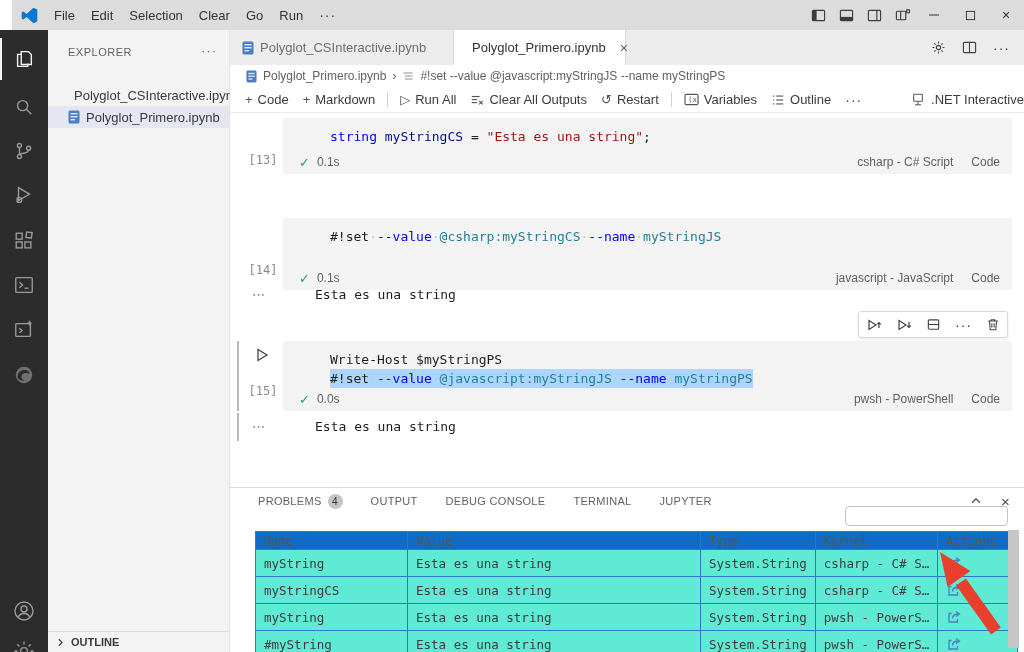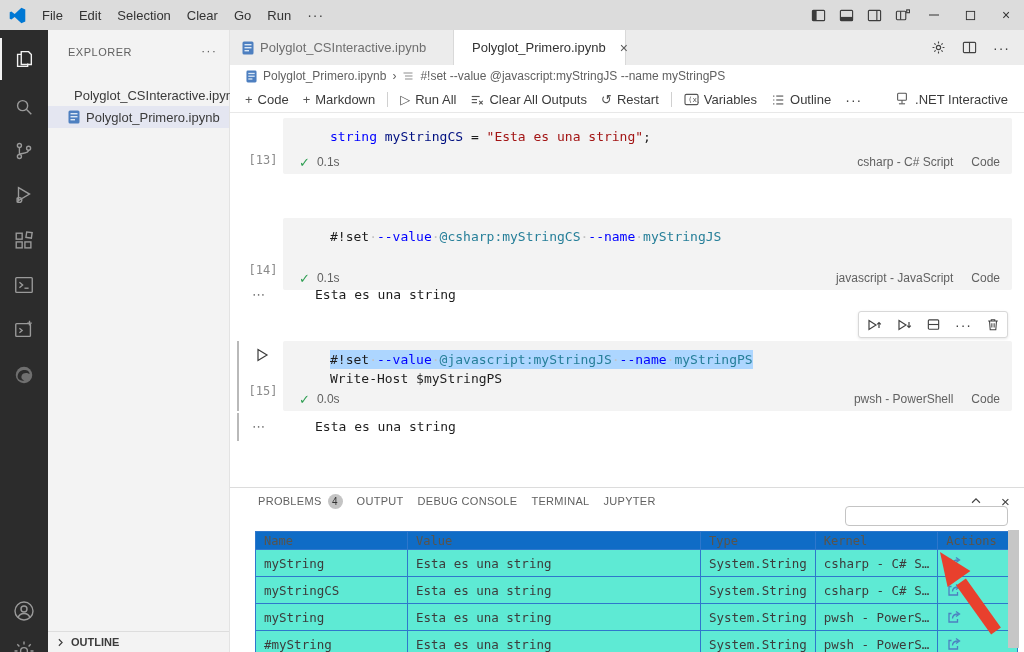--- a/index.html
+++ b/index.html
@@ -7,21 +7,21 @@
     --kw:#0000ff; --type:#267f99; --str:#a31515; --var:#001080; --check:#2e9e52;
     --header-text:#5a544a;
   }
   *{box-sizing:border-box;margin:0;padding:0}
   html,body{width:1024px;height:652px;overflow:hidden}
   body{font-family:"Liberation Sans","DejaVu Sans",sans-serif;color:#333;background:#fff}
   svg{display:block}
   .app{position:relative;width:1024px;height:652px;overflow:hidden;background:#fff}
 
   
-  .titlebar{position:absolute;top:0;left:0;right:0;height:30px;background:#dcdcdc;display:flex;align-items:center;font-size:13px;color:#333}
+  .titlebar{position:absolute;top:0;left:12px;right:0;height:30px;background:#dcdcdc;display:flex;align-items:center;font-size:13px;color:#333}
   .logo{margin:0 8px 0 9px;display:flex}
   .menu-item{padding:0 8px;height:100%;display:flex;align-items:center;cursor:default}
   .win-title{position:absolute;left:50%;transform:translateX(-50%);font-size:12.5px;white-space:nowrap;color:#383838}
   .win-right{margin-left:auto;display:flex;align-items:center;height:100%}
   .li{width:28px;height:100%;display:flex;align-items:center;justify-content:center;color:#3c3c3c}
   .wc{width:36px;height:100%;display:flex;align-items:center;justify-content:center;color:#333;font-size:14px}
 
   
   .activitybar{position:absolute;left:0;top:30px;width:48px;bottom:0;background:#2c2c2c}
   .ab-icon{position:absolute;left:0;width:48px;height:42px;display:flex;align-items:center;justify-content:center;color:#9a9a9a}
@@ -43,21 +43,21 @@
   .tab.active{background:#fff;color:#333}
   .tab-close{margin-left:8px;font-size:14px;color:#5a5a5a}
   .tab-actions{margin-left:auto;display:flex;align-items:center;gap:16px;padding-right:14px;color:#424242}
   .dots{letter-spacing:1px;font-size:14px;color:#424242}
 
   .breadcrumbs{position:absolute;top:35px;left:0;right:0;height:22px;display:flex;align-items:center;gap:6px;padding-left:16px;font-size:12px;color:#616161;background:#fff}
 
   .nbtoolbar{position:absolute;top:57px;left:0;right:0;height:26px;display:flex;align-items:center;padding-left:8px;font-size:13px;color:#3b3b3b;border-bottom:1px solid #e8e8e8;background:#fff}
   .tb-item{display:flex;align-items:center;gap:5px;padding:0 7px;height:22px;white-space:nowrap}
   .tb-sep{width:1px;height:15px;background:#d0d0d0;margin:0 5px}
-  .tb-right{margin-left:auto;display:flex;align-items:flex-start;gap:6px;padding-right:16px}
+  .tb-right{margin-left:auto;display:flex;align-items:flex-end;gap:6px;}
   .glyph{font-size:13px;color:#555}
 
   
   .nbcontent{position:absolute;top:83px;left:0;right:0;height:374px;background:#fff;overflow:hidden}
   .cell{position:absolute;left:53px;width:729px;background:#f3f3f3;border-radius:2px}
   .code-area{padding:9px 0 0 47px;font-family:"DejaVu Sans Mono","Liberation Mono",monospace;font-size:13px;line-height:19px;color:#1e1e1e}
   .code-line{white-space:pre}
   .line-sel{width:max-content;background:var(--selection)}
   .tok-kw{color:var(--kw)} .tok-type{color:var(--type)} .tok-str{color:var(--str)}
   .tok-var{color:var(--var)} .tok-plain{color:#1e1e1e} .tok-ws{color:#c3c3c3}
@@ -67,21 +67,21 @@
   .exec-label{position:absolute;left:16px;width:34px;text-align:center;font-family:"DejaVu Sans Mono",monospace;font-size:12px;color:#8a8a8a}
   .out-row{position:absolute;left:22px;display:flex;align-items:center;height:22px}
   .out-dots{width:20px;color:#7a7a7a;font-size:13px}
   .out-text{margin-left:43px;font-family:"DejaVu Sans Mono","Liberation Mono",monospace;font-size:13px;color:#1e1e1e;white-space:pre}
   .run-btn{position:absolute;left:24px;top:234px;color:#3b3b3b}
   .focus-bar{position:absolute;left:7px;width:2px;background:#b9b9b9}
   .hover-toolbar{position:absolute;top:198px;left:628px;width:150px;height:27px;background:#fff;border:1px solid #d8d8d8;border-radius:3px;display:flex;align-items:center;justify-content:space-around;color:#424242;box-shadow:0 1px 3px rgba(0,0,0,.10)}
 
   
   .panel{position:absolute;left:0;top:457px;right:0;bottom:0;background:#fff;border-top:1px solid #dcdcdc}
-  .panel-tabs{position:absolute;top:0;left:0;right:0;height:26px;display:flex;align-items:center;gap:14px;padding-left:28px;font-size:11px;color:#616161;letter-spacing:.3px}
+  .panel-tabs{position:absolute;top:0;left:0;right:0;height:26px;display:flex;align-items:center;gap:28px;padding-left:28px;font-size:11px;color:#616161;letter-spacing:.3px}
   .ptab{display:flex;align-items:center;gap:6px;height:100%}
   .ptab.active{color:#424242;box-shadow:inset 0 -1px 0 #424242}
   .badge{width:15px;height:15px;border-radius:50%;background:#c4c4c4;color:#333;font-size:10px;display:flex;align-items:center;justify-content:center}
   .panel-actions{margin-left:auto;display:flex;align-items:center;gap:18px;padding-right:14px;color:#424242}
   .filter-box{position:absolute;top:18px;right:16px;width:163px;height:20px;border:1px solid #c4c4c4;border-radius:4px;background:#fff;font-size:12px;padding:0 6px;color:#333;outline:none}
   .var-table{position:absolute;top:43px;left:25px;border-collapse:collapse;font-family:"DejaVu Sans Mono","Liberation Mono",monospace;font-size:12.5px;color:#3c3c3c;table-layout:fixed}
   .var-table th{background:var(--accent);color:var(--header-text);font-weight:normal;text-align:left;height:18px;padding:0 8px;font-size:12px;border:1px solid var(--table-border);overflow:hidden;white-space:nowrap}
   .var-table td{border:1px solid var(--table-border);height:27px;padding:0 8px;background:#5eead4;overflow:hidden;white-space:nowrap}
   .share-btn{display:flex;align-items:center;justify-content:flex-start;color:#4d7fc0}
   .pscrollbar{position:absolute;right:5px;top:42px;width:11px;height:118px;background:#c6c6c6}
@@ -428,22 +428,22 @@
       </div>
 
       <div class="focus-bar" style="top:228px;height:70px"></div>
       <span class="run-btn">
         <svg width="16" height="16" viewBox="0 0 16 16" fill="none" stroke="currentColor" stroke-width="1.2">
             <path d="M4 2.5l9 5.5-9 5.5z"></path>
           </svg>
       </span>
       <div class="cell" style="top:228px;height:70px">
         <div class="code-area">
+          <div class="code-line"><span class="tok-plain">Write-Host $myStringPS</span></div>
           <div class="code-line line-sel"><span class="tok-plain">#!set</span><span class="tok-ws">·</span><span class="tok-kw">--value</span><span class="tok-ws">·</span><span class="tok-type">@javascript:myStringJS</span><span class="tok-ws">·</span><span class="tok-kw">--name</span><span class="tok-ws">·</span><span class="tok-type">myStringPS</span></div>
-          <div class="code-line"><span class="tok-plain">Write-Host $myStringPS</span></div>
         </div>
         <div class="cell-status">
           <span class="check">✓</span>
           <span>0.0s</span>
           <span class="cs-right">
             <span>pwsh - PowerShell</span>
             <span>Code</span>
           </span>
         </div>
       </div>

